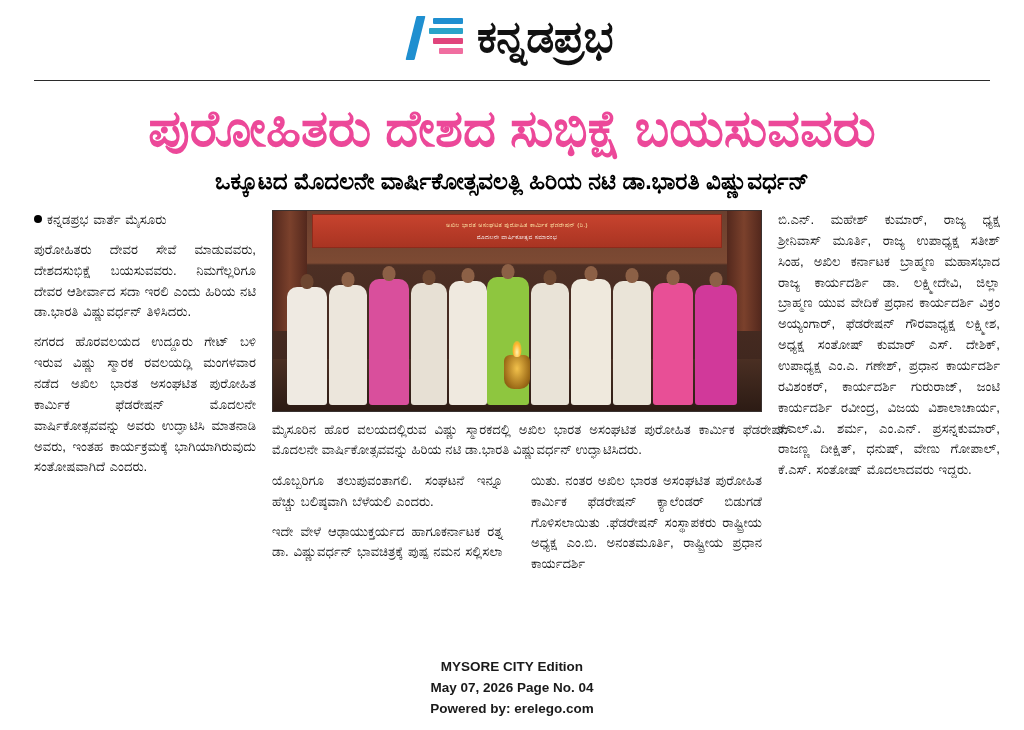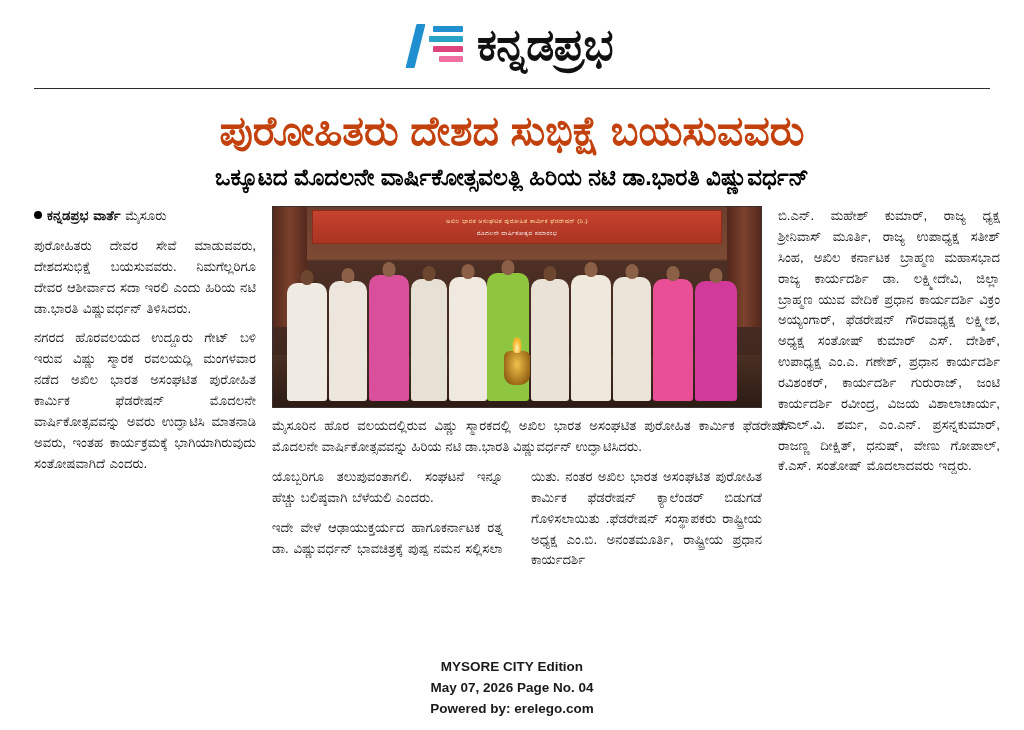--- a/index.html
+++ b/index.html
@@ -12,21 +12,21 @@
     background: #ffffff;
     font-family: "Liberation Sans", sans-serif;
     color: #111111;
     overflow: hidden;
   }
   .page {
     position: relative;
     width: 1024px;
     height: 730px;
     box-sizing: border-box;
-    padding: 8px 34px;
+    padding: 0 34px;
   }
 
   
   .masthead {
     display: flex;
     align-items: center;
     justify-content: center;
     height: 76px;
     gap: 14px;
   }
@@ -64,25 +64,25 @@
 
   .rule {
     border-top: 1.5px solid #2b2b2b;
     margin: 4px 0 0 0;
   }
 
   
   .headline {
     font-family: "Liberation Sans", sans-serif;
     font-weight: bold;
-    font-size: 41px;
+    font-size: 51px;
     line-height: 1.18;
     text-align: center;
     margin: 18px 0 2px 0;
-    color: #c2410c;
+    color: #ec4899;
     white-space: nowrap;
   }
   .subhead {
     font-family: "Liberation Sans", sans-serif;
     font-weight: bold;
     font-size: 23px;
     line-height: 1.25;
     text-align: center;
     margin: 8px 0 14px 0;
     color: #000000;
@@ -115,21 +115,21 @@
   .byline-dot {
     display: inline-block;
     width: 8px;
     height: 8px;
     background: #000;
     border-radius: 50%;
     margin-right: 5px;
     vertical-align: 1px;
   }
   .byline-strong {
-    font-weight: bold;
+    font-weight: normal;
     margin-top: 8px;
   }
 
   
   .photo-wrap {
     width: 520px;
   }
   .photo {
     position: relative;
     width: 490px;

